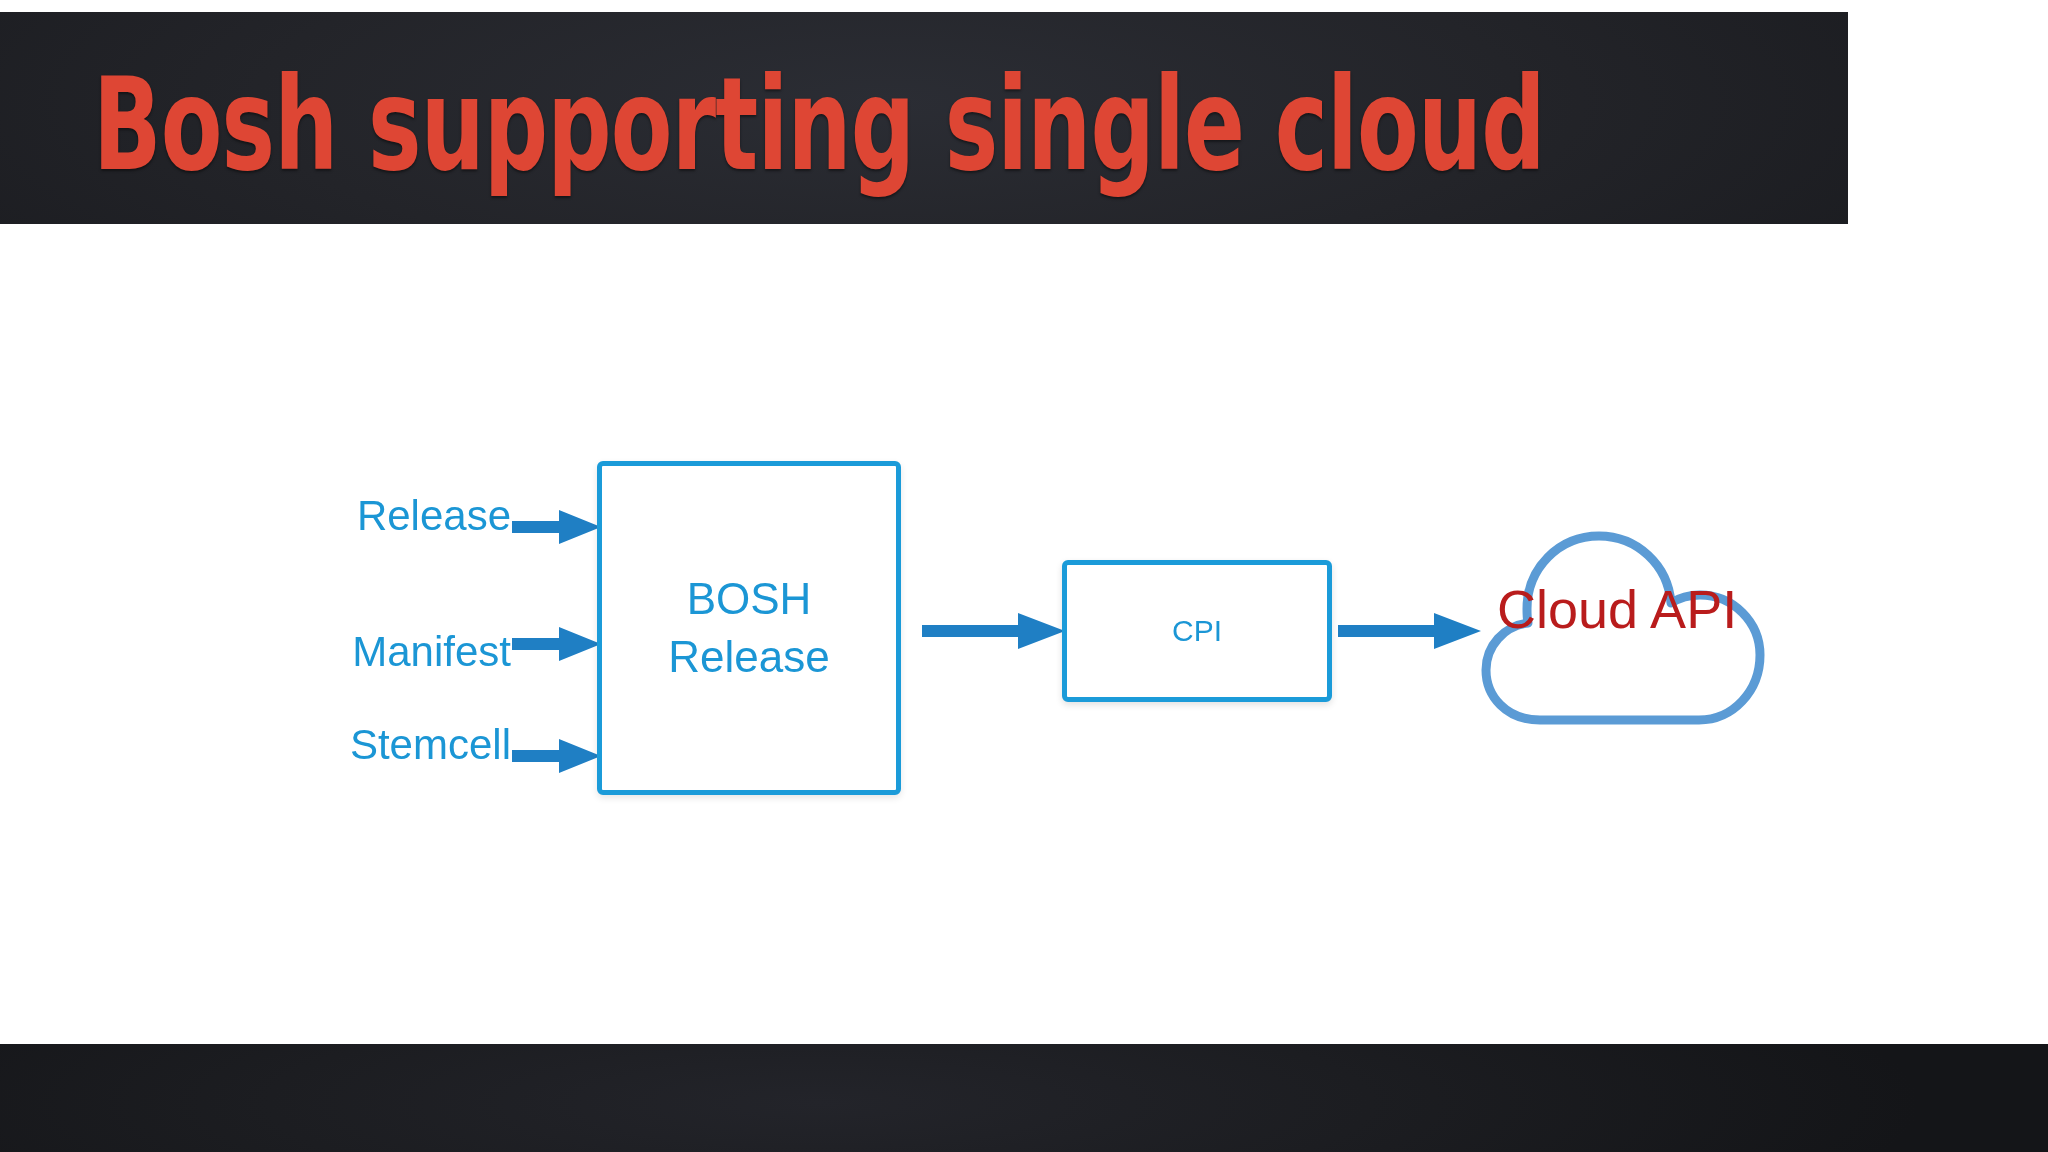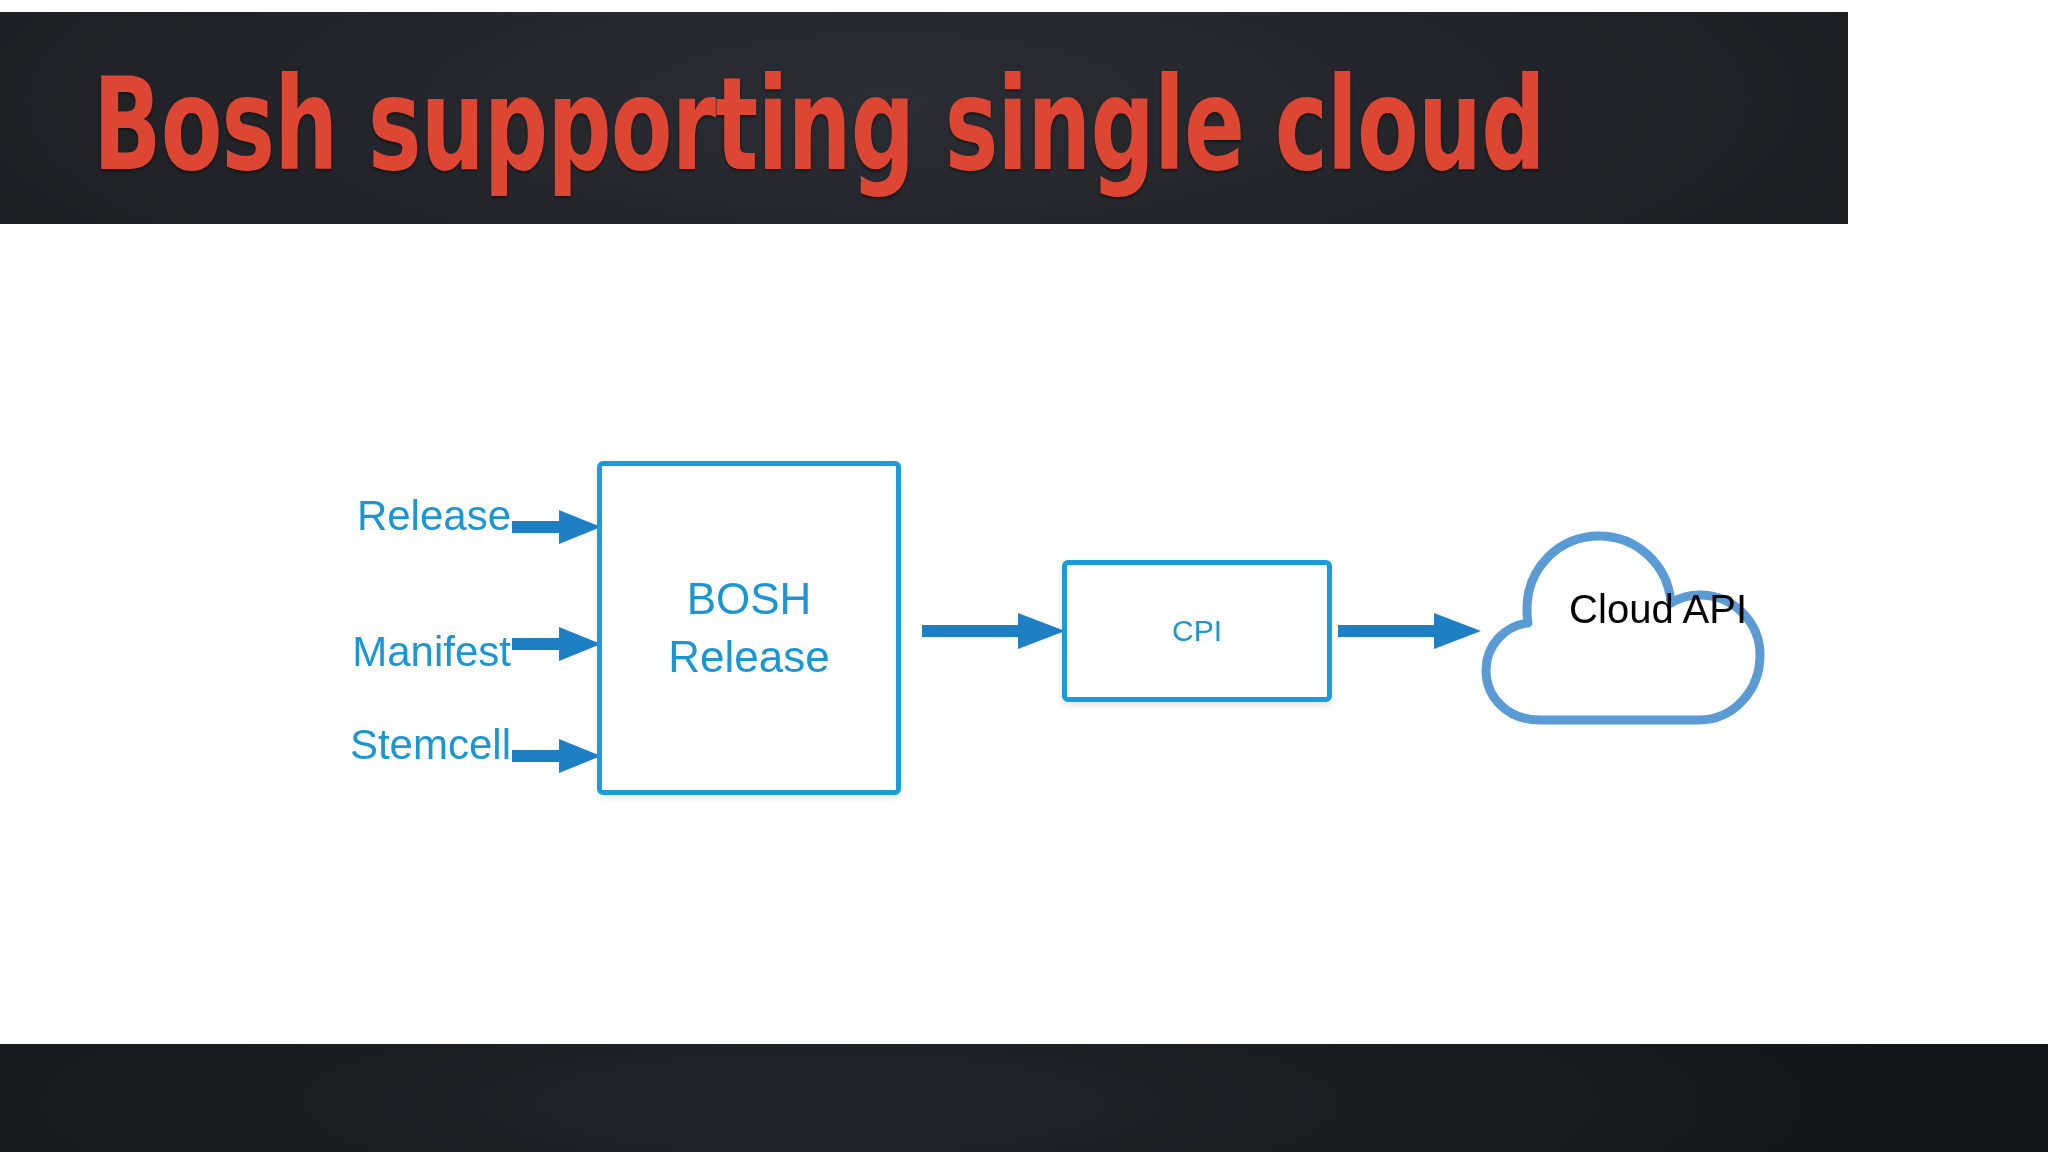--- a/index.html
+++ b/index.html
@@ -154,24 +154,24 @@
     left: 1478px;
     top: 300px;
     width: 290px;
     height: 206px;
   }
   #cloud-label {
     position: absolute;
     left: 1497px;
     top: 362px;
     width: 250px;
-    text-align: right;
-    font-size: 40px;
+    text-align: left;
+    font-size: 54px;
     line-height: 46px;
-    color: #000000;
+    color: #b91c1c;
   }
 </style>
 </head>
 <body>
 
 <div id="slide">
 
   <div class="header-band">
     <div class="slide-title">Bosh supporting single cloud</div>
   </div>

